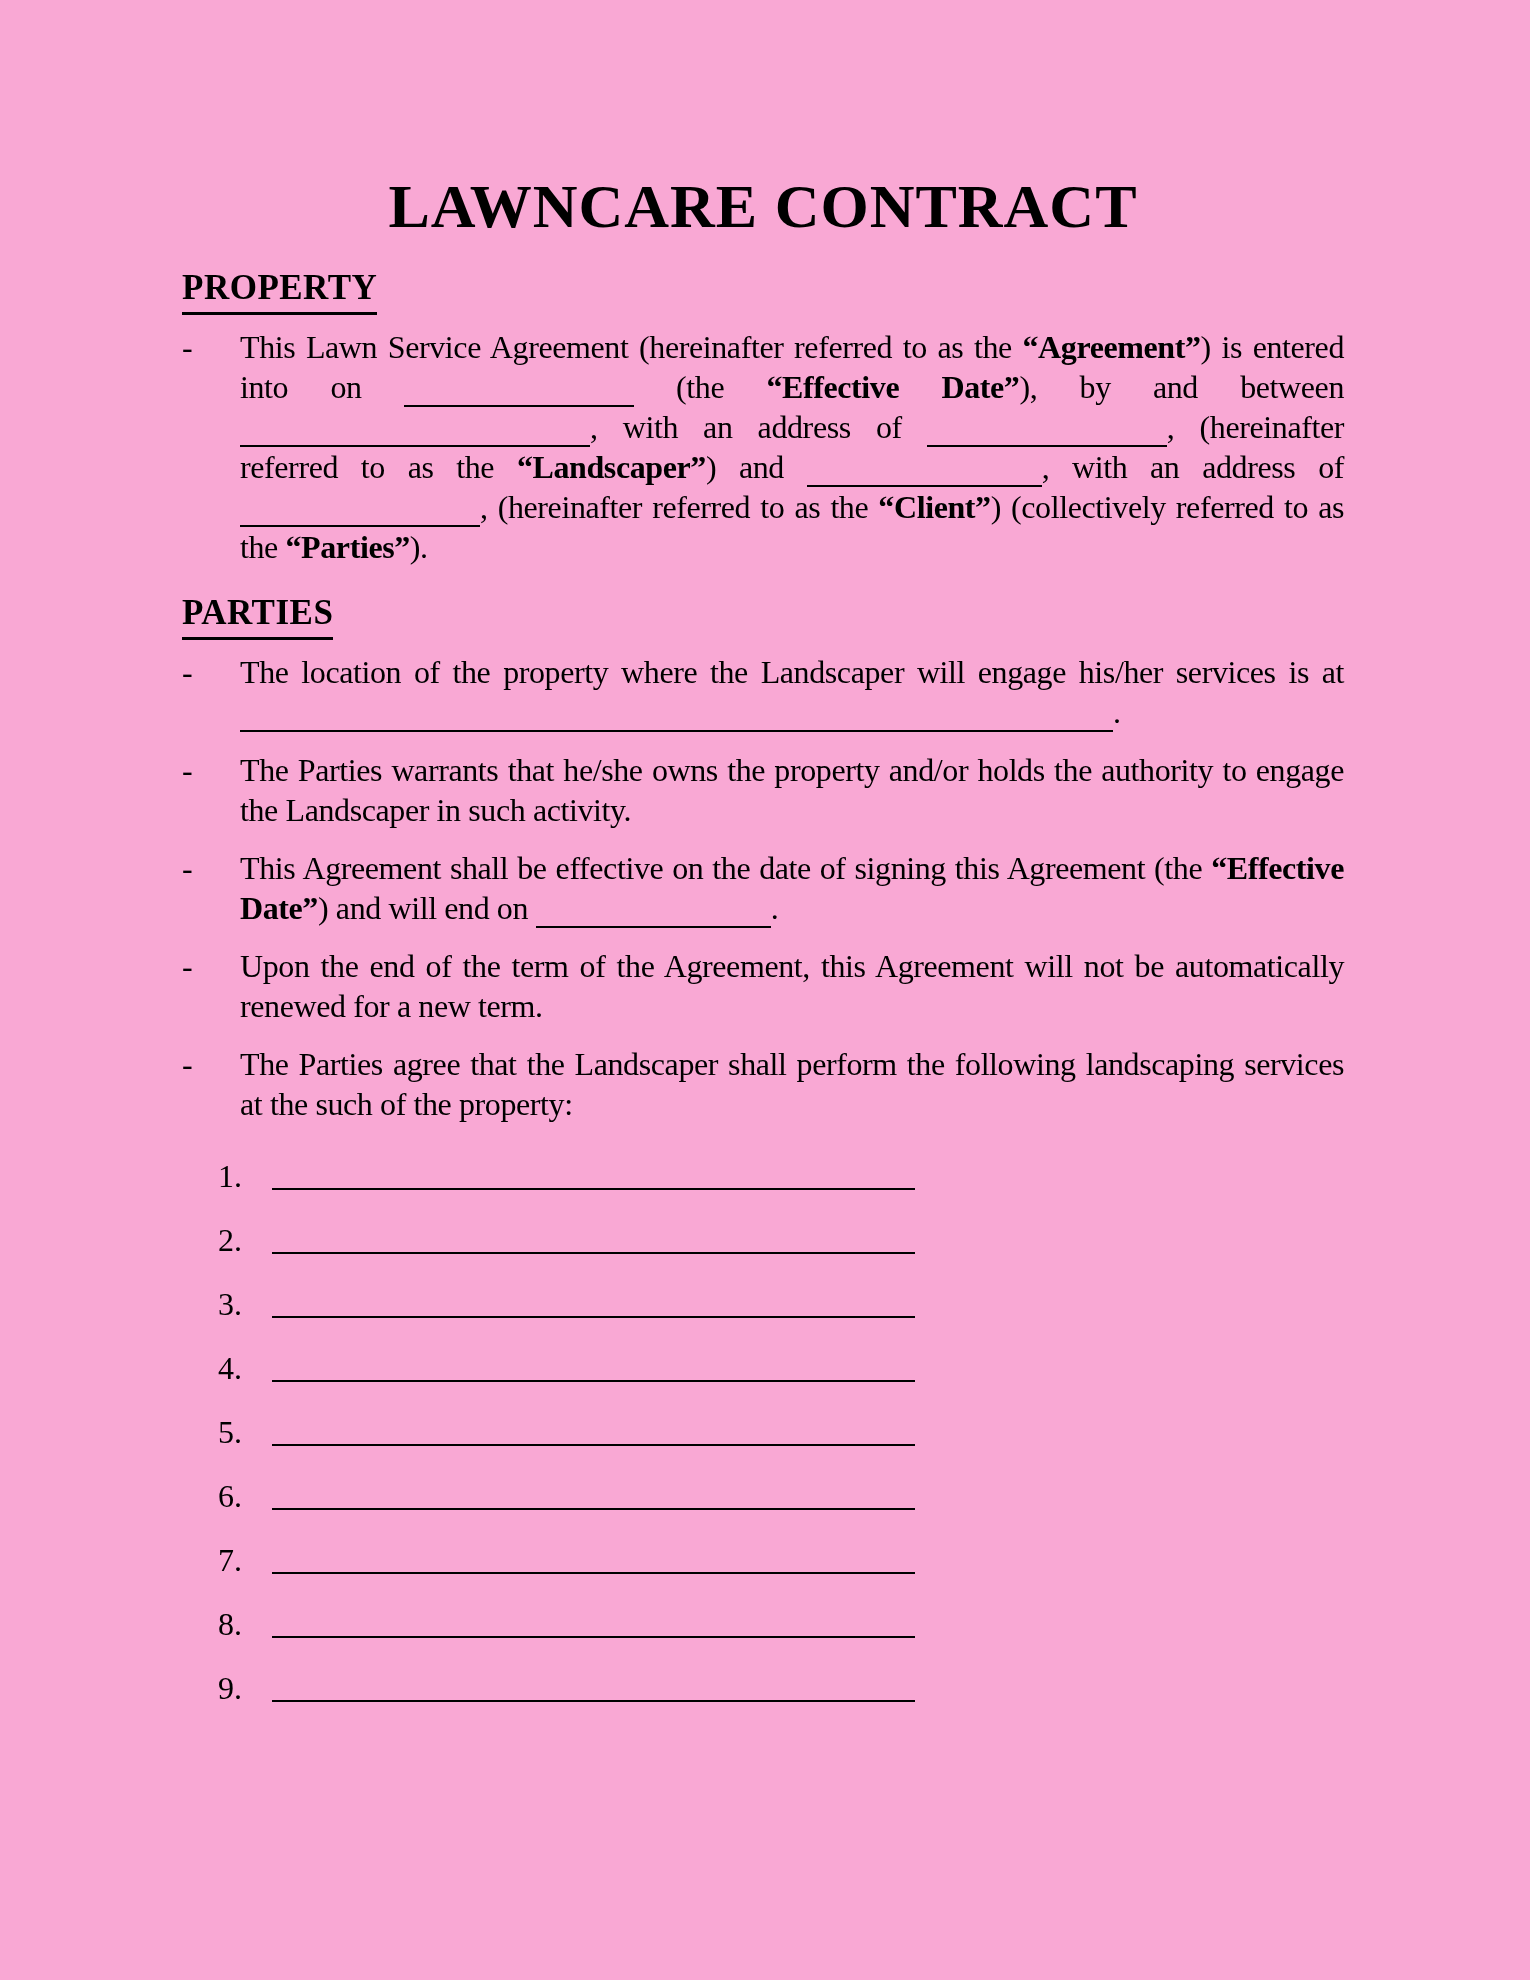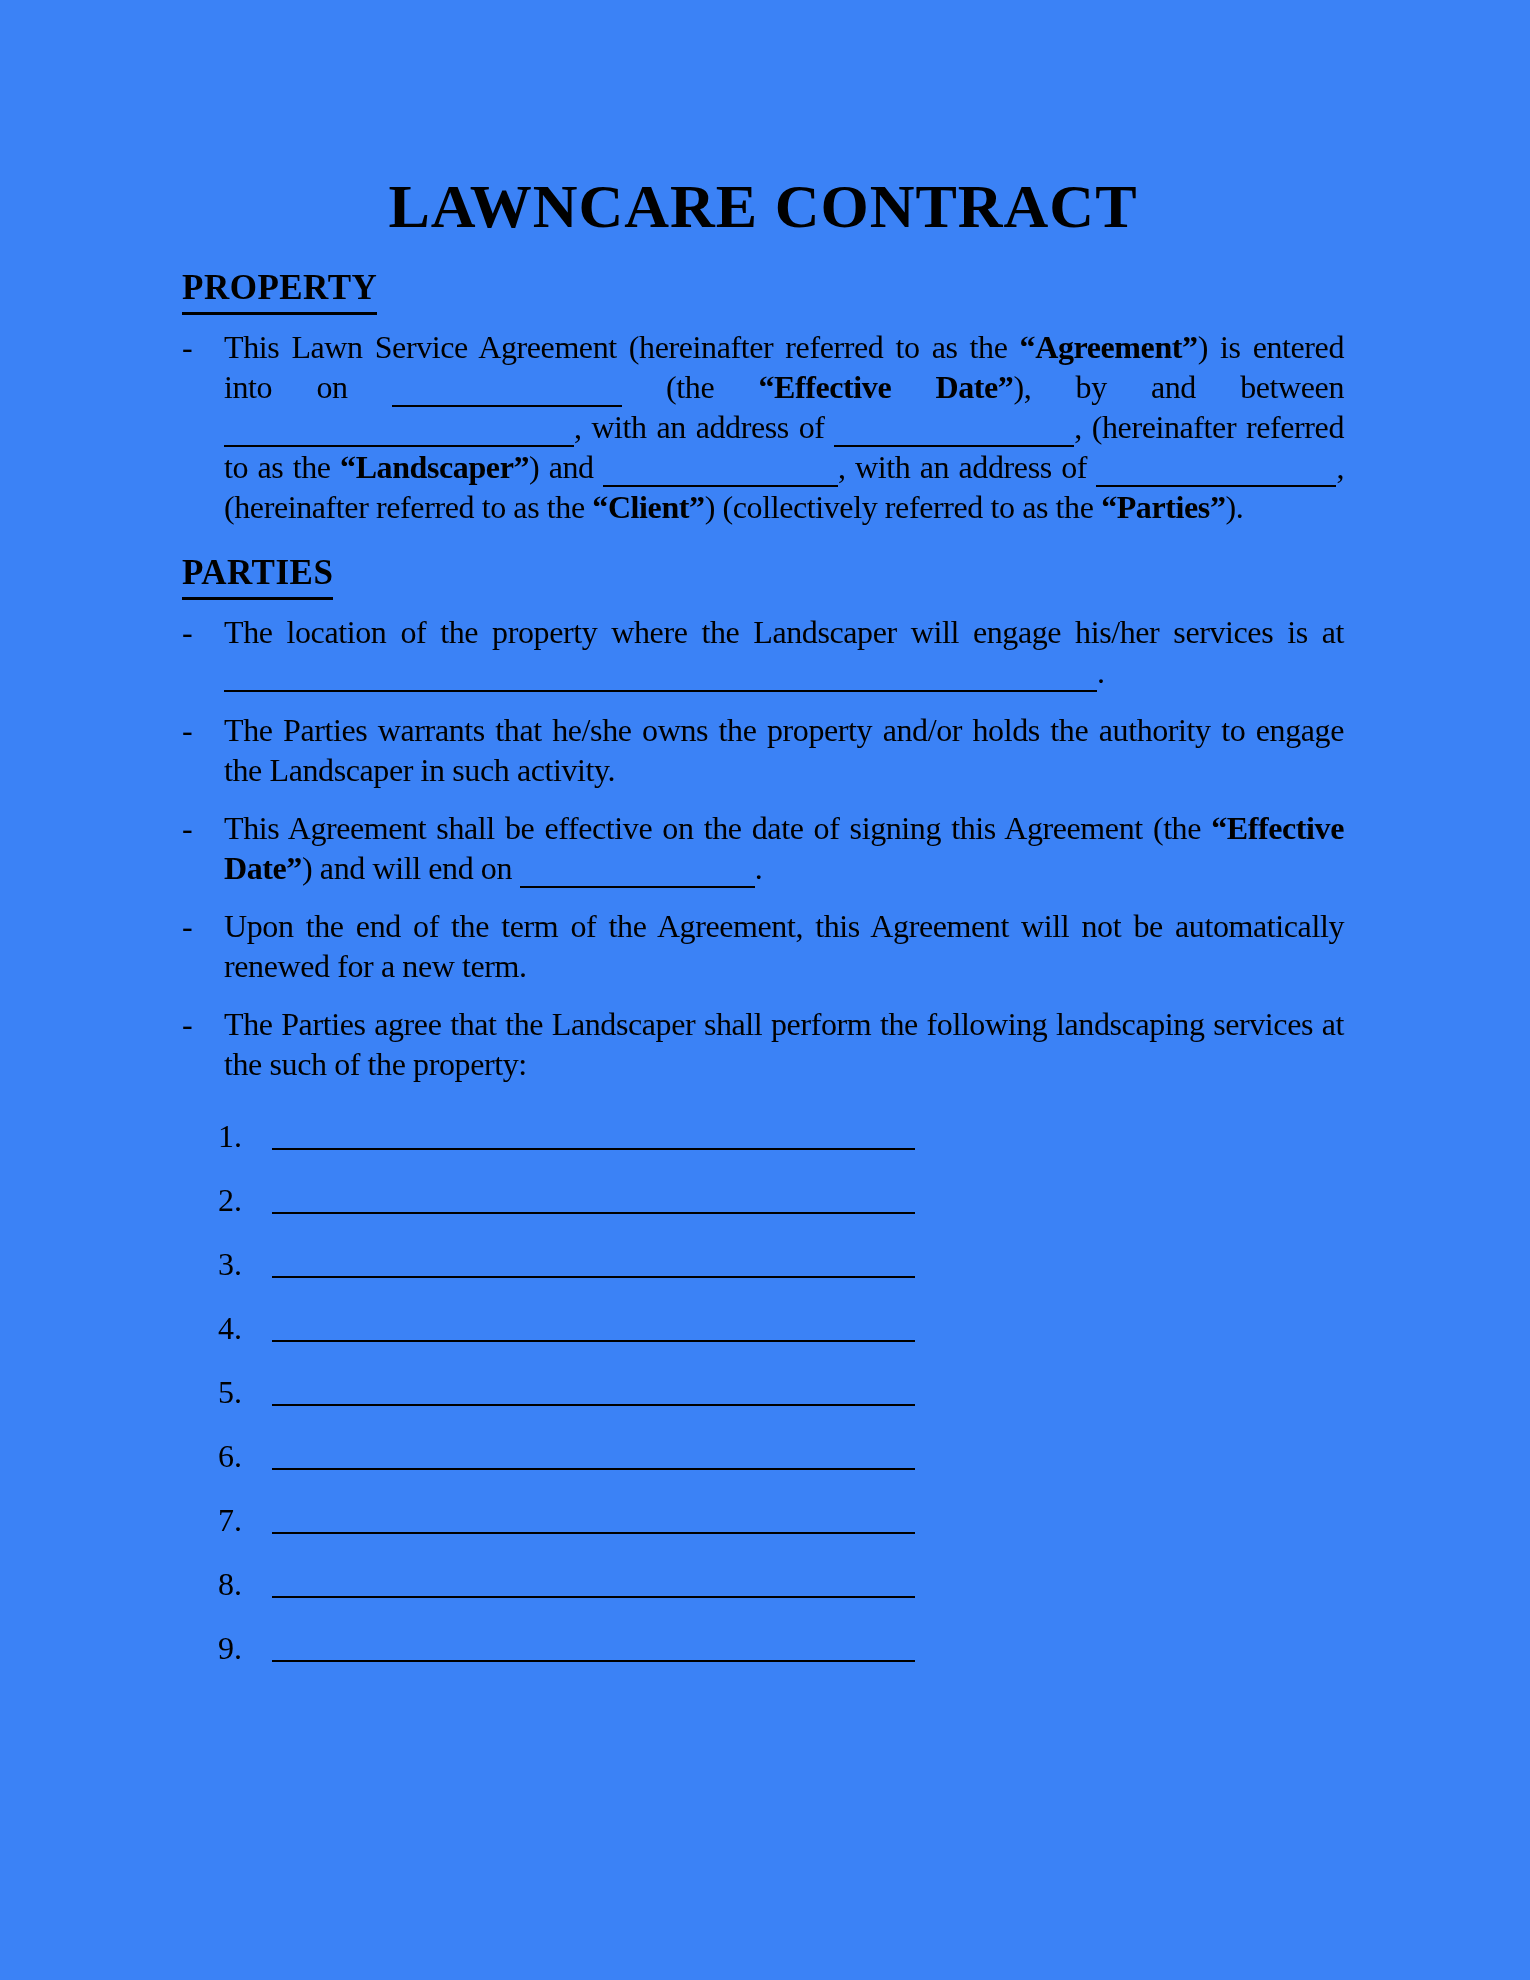--- a/index.html
+++ b/index.html
@@ -1,36 +1,36 @@
 <!DOCTYPE html>
 <html><head>
 <meta charset="utf-8">
 <style>
   html,body{margin:0;padding:0;background:#ffffff;}
   .page{
-    width:1530px;height:1980px;background:#3b82f6;color:#000000;
+    width:1530px;height:1980px;background:#f9a8d4;color:#000000;
     font-family:"Liberation Serif","DejaVu Serif",serif;
     box-sizing:border-box;position:relative;overflow:hidden;
     padding:170px 186px 0 182px;
   }
   .doc-title{
     text-align:center;font-size:62px;font-weight:bold;line-height:72px;
     letter-spacing:1px;white-space:nowrap;
   }
   .heading-wrap{margin-top:26px;}
   .heading{
     display:inline-block;font-size:35px;font-weight:bold;line-height:40px;
     letter-spacing:0.5px;border-bottom:3px solid #000;padding-bottom:4px;
   }
   .para{
     display:flex;align-items:flex-start;margin-top:12px;margin-bottom:18px;
     font-size:32px;line-height:40px;letter-spacing:-0.4px;
   }
   .bullet{flex:none;width:42px;}
-  .ptext{flex:1;text-align:justify;}
+  .ptext{flex:1;text-align:justify;margin-left:16px;}
   .ptext .b{font-weight:bold;}
   .blank{
     display:inline-block;height:34px;border-bottom:2px solid #000;
     vertical-align:bottom;
   }
   .numlist{margin-top:34px;}
   .num-row{
     height:64px;padding-left:36px;display:flex;align-items:flex-start;
     font-size:32px;line-height:36px;
   }

